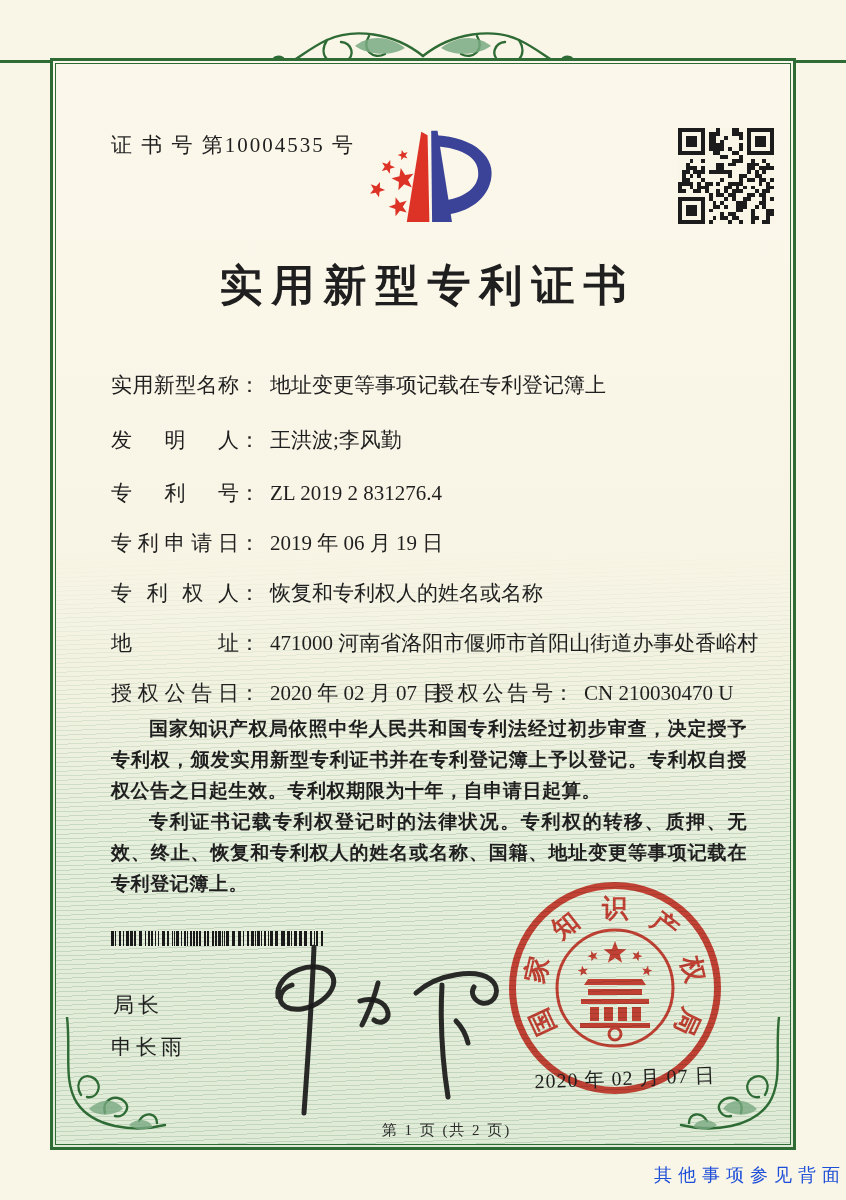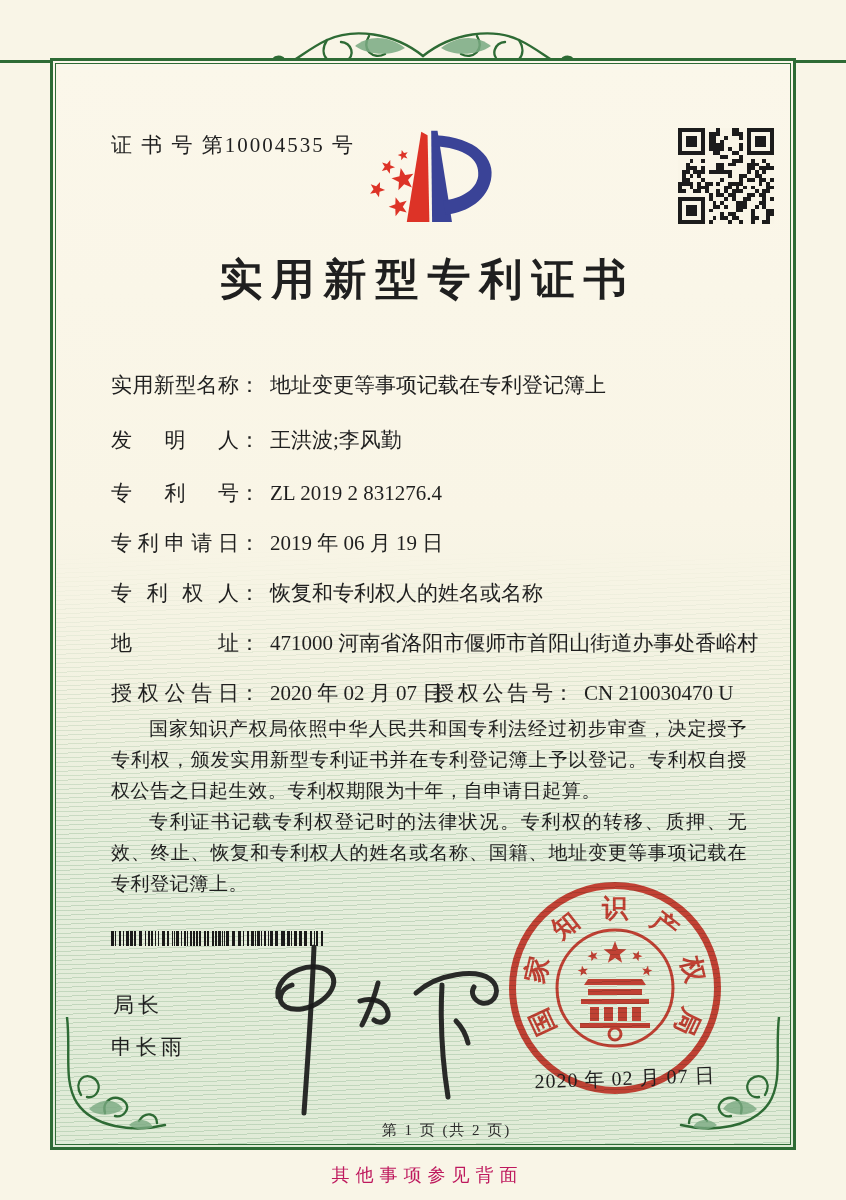--- a/index.html
+++ b/index.html
@@ -26,33 +26,33 @@
 
   .cert-no{position:absolute;left:58px;top:70px;font-size:21px;letter-spacing:2px;}
 
   .logo{position:absolute;left:280px;top:58px;width:200px;height:122px;}
   .logo .wedge{fill:var(--logo-red);}
   .logo .pshape{fill:var(--logo-blue);}
   .logo .star{fill:var(--logo-red);}
 
   .qr{position:absolute;left:625px;top:67px;width:96px;height:96px;shape-rendering:crispEdges;}
 
-  .title{position:absolute;left:0;right:0;top:188px;margin:2px;text-align:center;
+  .title{position:absolute;left:0;right:0;top:188px;margin:8px;text-align:center;
          font-size:43px;font-weight:bold;letter-spacing:9px;text-indent:9px;}
 
   .fields{position:absolute;left:58px;top:310px;width:648px;font-size:21px;}
   .row{position:absolute;left:0;white-space:nowrap;}
   .flabel{display:inline-flex;justify-content:space-between;width:128px;vertical-align:bottom;}
   .flabel2{display:inline-flex;justify-content:space-between;width:120px;vertical-align:bottom;}
   .colon{margin-right:10px;}
   .pair2{position:absolute;left:322px;top:0;white-space:nowrap;}
 
   .paras{position:absolute;left:58px;top:652px;width:636px;font-size:19px;line-height:31px;
          letter-spacing:.6px;text-align:justify;}
-  .paras p{margin:0;text-indent:2em;}
+  .paras p{margin:0;text-indent:2em;font-weight:bold;}
 
   .barcode{position:absolute;left:58px;top:870px;width:216px;height:15px;}
 
   .chief-title{position:absolute;left:60px;top:930px;font-family:"Liberation Sans",sans-serif;
                font-size:21px;letter-spacing:4px;}
   .chief-name{position:absolute;left:58px;top:972px;font-family:"Liberation Sans",sans-serif;
               font-size:21px;letter-spacing:4px;}
 
   .signature{position:absolute;left:175px;top:866px;width:280px;height:200px;z-index:6;}
   .signature path{fill:none;stroke:#191919;stroke-width:5;stroke-linecap:round;stroke-linejoin:round;opacity:.92;}
@@ -68,22 +68,22 @@
              letter-spacing:1px;z-index:5;transform:rotate(-2deg);}
 
   .page-no{position:absolute;left:0;right:0;top:1060px;text-align:center;font-size:15px;letter-spacing:2px;color:#2c2c2c;padding-left:47px;}
 
   .corner{position:absolute;bottom:8px;width:112px;height:122px;z-index:8;}
   .corner-bl{left:6px;}
   .corner-br{right:6px;transform:scaleX(-1);}
   .corner path{fill:none;stroke:var(--green);stroke-width:2.4;stroke-linecap:round;}
   .corner .leaf{fill:var(--leaf);stroke:none;opacity:.8;}
 
-  .back-note{position:absolute;left:0;right:0;top:1163px;text-align:center;font-size:18px;
-             letter-spacing:6px;color:#be185d;padding-left:9px;}
+  .back-note{position:absolute;left:0;right:0;top:1163px;text-align:right;font-size:18px;
+             letter-spacing:6px;color:#1d4ed8;padding-left:9px;}
 </style>
 </head>
 <body>
 
 <div class="page">
 
   <div class="top-rule"></div>
   <svg class="top-flourish" viewBox="0 0 340 66">
     <g id="tfhalf">
       <path d="M170,40 C140,16 100,12 74,24 C48,36 36,54 8,56"></path>

